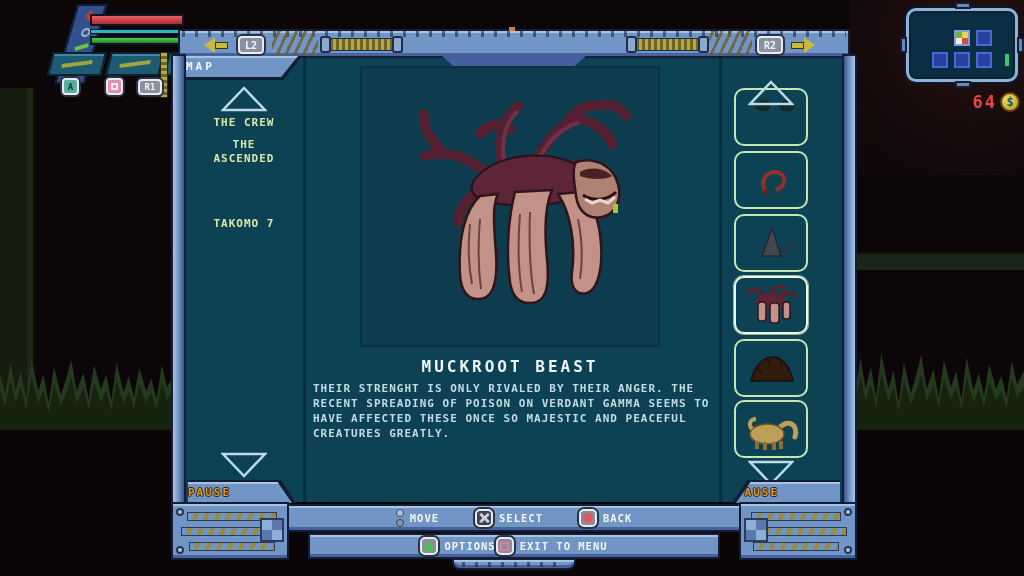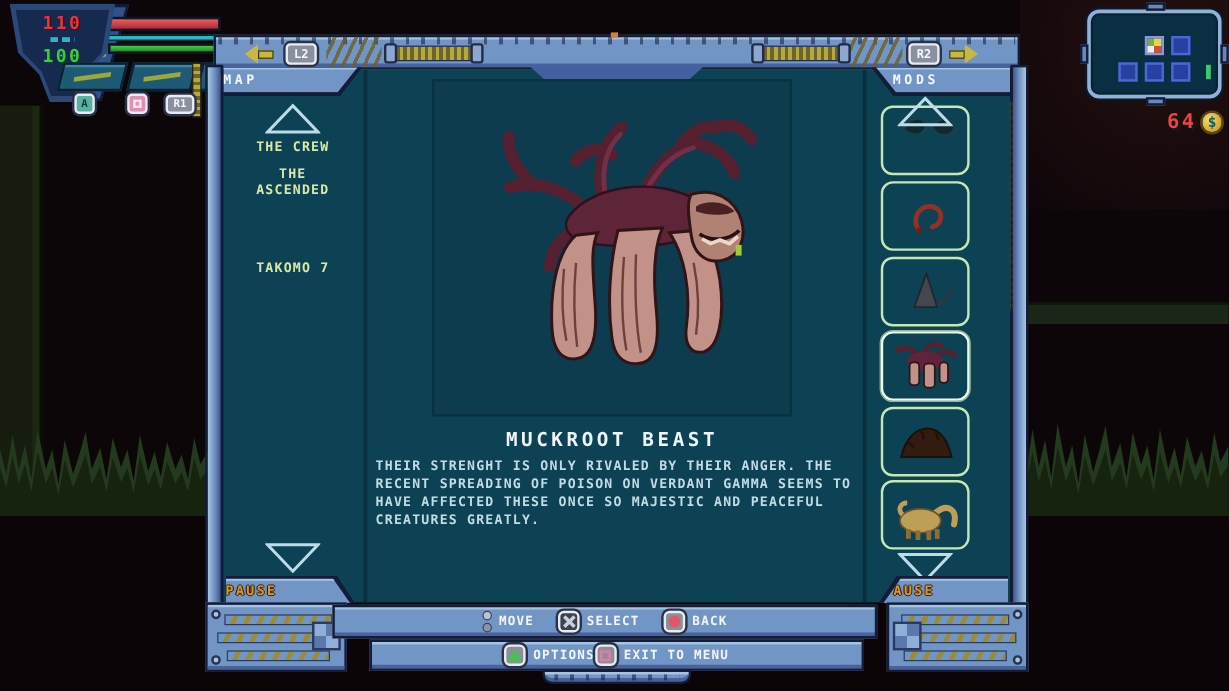--- a/index.html
+++ b/index.html
@@ -99,26 +99,20 @@
     <div class="abs" style="left:66px;top:4px;width:30px;height:80px;background:#31508c;border:2px solid #0f1c38;transform:skewX(-16deg)">
       <div class="abs" style="left:9px;top:5px;width:10px;height:10px;background:#d03838;clip-path:polygon(33% 0,66% 0,66% 33%,100% 33%,100% 66%,66% 66%,66% 100%,33% 100%,33% 66%,0 66%,0 33%,33% 33%)"></div>
       <div class="abs" style="left:10px;top:22px;width:9px;height:9px;border:2px solid #9ab2cc;border-radius:50%"></div>
       <div class="abs" style="left:8px;top:39px;width:13px;height:4px;background:#68c840;transform:rotate(-18deg)"></div>
       <div class="abs" style="left:7px;top:52px;width:14px;height:4px;background:#9aa83c;transform:rotate(-35deg)"></div>
     </div>
     <div class="abs bar" style="left:90px;top:14px;width:94px;height:12px;background:linear-gradient(#e86060,#b02838)"></div>
     <div class="abs" style="left:90px;top:29px;width:94px;height:5px;background:#2fb4c4;border:1px solid #0e1622"></div>
     <div class="abs" style="left:90px;top:36px;width:94px;height:9px;background:linear-gradient(#50cc54,#1e8824);border:2px solid #0e1622"></div>
 
-    <div class="abs shield" style="left:8px;top:3px;width:88px;height:82px">
-      <div class="abs shield-in" style="left:5px;top:5px;width:78px;height:72px"></div>
-      <div class="abs hud-num hud-red" style="left:0;top:9px">110</div>
-      <div class="abs" style="left:34px;top:28px;width:20px;height:4px;background:repeating-linear-gradient(90deg,#2fb4c4 0 6px,transparent 6px 10px)"></div>
-      <div class="abs hud-num hud-green" style="left:0;top:37px">100</div>
-    </div>
 
     <div class="abs slot" style="left:50px;top:52px;width:54px;height:24px">
         <i></i>
       </div>
     <div class="abs slot" style="left:108px;top:52px;width:54px;height:24px">
         <i></i>
       </div>
     <div class="abs slot" style="left:166px;top:52px;width:54px;height:24px">
         <i></i>
       </div>
@@ -183,25 +177,20 @@
 
     <div class="abs frame-v" style="left:171px;top:54px;width:15px;height:450px"></div>
     <div class="abs frame-v rgt" style="left:842px;top:54px;width:15px;height:450px"></div>
 
     <div class="abs tab-bk" style="left:186px;top:56px;width:116px;height:24px;clip-path:polygon(0 0,100% 0,84% 100%,0 100%)">
       <div class="abs tab tab-fc" style="left:0;top:0;width:112px;height:21px;clip-path:polygon(0 0,100% 0,85% 100%,0 100%)">
         <span style="margin-right:14px">MAP</span>
       </div>
     </div>
 
-    <div class="abs tab-bk" style="left:726px;top:56px;width:116px;height:24px;clip-path:polygon(0 0,100% 0,100% 100%,16% 100%)">
-      <div class="abs tab tab-fc" style="left:4px;top:0;width:112px;height:21px;clip-path:polygon(0 0,100% 0,100% 100%,15% 100%)">
-        <span style="margin-left:14px">MODS</span>
-      </div>
-    </div>
 
     <svg class="abs tri" style="left:221px;top:86px" width="46" height="26" viewBox="0 0 46 26">
         <polygon points="23,2 44,24 2,24" fill="none" stroke="#bcdce8" stroke-width="2.5"></polygon>
       </svg>
     <div class="abs nav-item" style="left:196px;top:116px">THE CREW</div>
     <div class="abs nav-item" style="left:196px;top:138px;width:84px;left:202px">THE ASCENDED</div>
     <div class="abs nav-item" style="left:196px;top:217px">TAKOMO 7</div>
     <svg class="abs tri" style="left:221px;top:452px" width="46" height="26" viewBox="0 0 46 26">
         <polygon points="23,24 44,2 2,2" fill="none" stroke="#bcdce8" stroke-width="2.5"></polygon>
       </svg>
@@ -330,21 +319,21 @@
     </div>
     <div class="abs frame" style="left:739px;top:502px;width:118px;height:58px">
       <div class="hazard" style="margin:8px 14px 0 10px"></div>
       <div class="hazard" style="margin:6px 8px 0 18px"></div>
       <div class="hazard" style="margin:6px 16px 0 12px"></div>
       <span class="bolt abs" style="right:3px;top:4px"></span>
         <span class="bolt abs" style="right:3px;bottom:4px"></span>
       <div class="abs" style="left:5px;top:16px;width:20px;height:20px;background:conic-gradient(#5a78ac 0 25%,#8fafd8 0 50%,#5a78ac 0 75%,#8fafd8 0);outline:2px solid #2a3a60"></div>
     </div>
 
-    <div class="abs frame" style="left:277px;top:504px;width:454px;height:28px;display:flex;align-items:center;justify-content:center;gap:20px">
+    <div class="abs frame" style="left:287px;top:504px;width:454px;height:28px;display:flex;align-items:center;justify-content:center;gap:36px">
       <div class="hint">
         <span class="stick">
             <b></b>
             <b></b>
           </span>
         <span>MOVE</span>
       </div>
       <div class="hint">
         <span class="pskey dark">
             <span class="glyph-x"></span>

